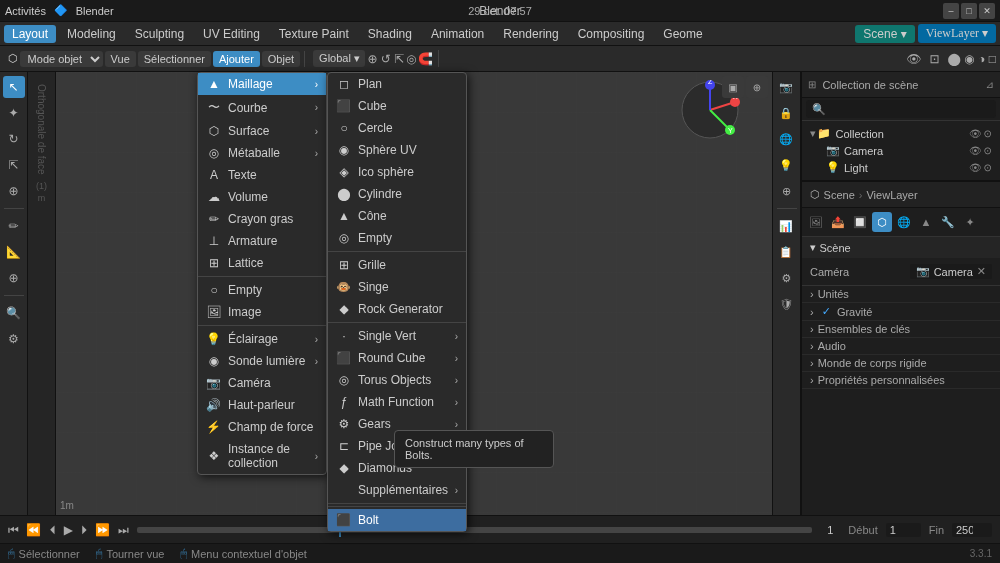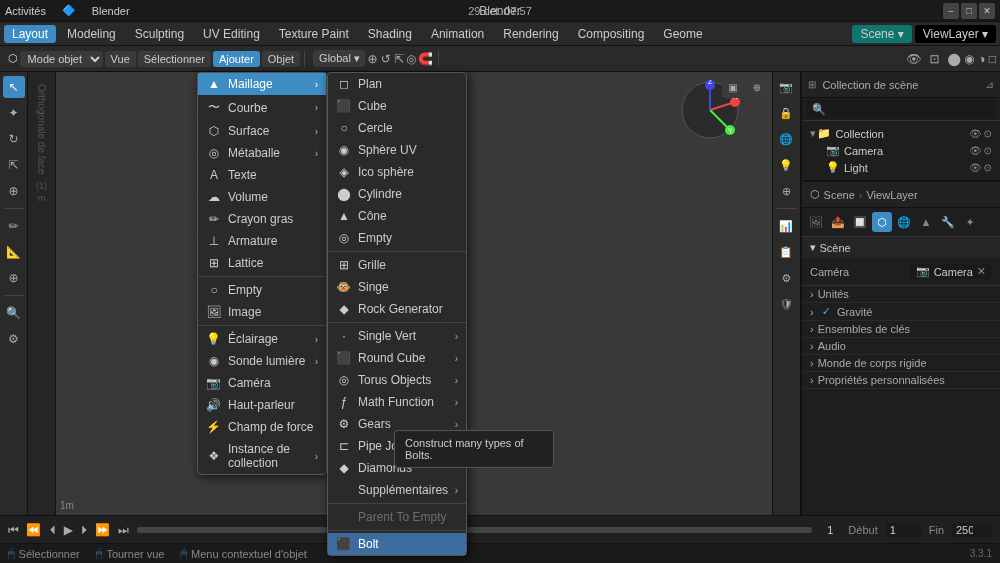--- a/index.html
+++ b/index.html
@@ -43,21 +43,21 @@
       display: flex; align-items: center; justify-content: center;
       font-size: 9px; color: #ccc; cursor: pointer;
     }
     #titlebar .activities {
       position: absolute;
       left: 5px;
       font-size: 11px;
       color: #ccc;
       display: flex;
       align-items: center;
-      gap: 16px;
+      gap: 8px;
     }
 
     
     #menubar {
       width: 100%;
       height: 24px;
       background: #2a2a2a;
       display: flex;
       align-items: center;
       border-bottom: 1px solid #111;
@@ -413,21 +413,21 @@
   <span class="menu-item">Sculpting</span>
   <span class="menu-item">UV Editing</span>
   <span class="menu-item">Texture Paint</span>
   <span class="menu-item">Shading</span>
   <span class="menu-item">Animation</span>
   <span class="menu-item">Rendering</span>
   <span class="menu-item">Compositing</span>
   <span class="menu-item">Geome</span>
   <span style="flex:1"></span>
   <span class="menu-item" style="background:#0f766e;">Scene ▾</span>
-  <span class="menu-item" style="background:#000000;">ViewLayer ▾</span>
+  <span class="menu-item" style="background:#0369a1;font-family:Liberation Serif, serif;">ViewLayer ▾</span>
 </div>
 
 <div id="toolbar">
   <div class="toolbar-group">
     <span style="font-size:11px;color:#ccc;">⬡</span>
     <select style="background:#3a3a3a;border:none;color:#ccc;font-size:11px;border-radius:3px;padding:1px 4px;">
       <option>Mode objet</option>
     </select>
     <span class="toolbar-btn">Vue</span>
     <span class="toolbar-btn">Sélectionner</span>
@@ -818,24 +818,20 @@
   <div class="dropdown-item">
     <span class="item-icon">◆</span>
     <span class="item-label">Diamonds</span>
   </div>
   <div class="dropdown-item">
     <span class="item-icon"> </span>
     <span class="item-label">Supplémentaires</span>
     <span class="arrow">›</span>
   </div>
   <div class="separator"></div>
-  <div class="dropdown-item" style="opacity:0.4;">
-    <span class="item-icon"> </span>
-    <span class="item-label">Parent To Empty</span>
-  </div>
   <div class="separator"></div>
   <div class="dropdown-item highlighted" style="background:#3d6da0;">
     <span class="item-icon">⬛</span>
     <span class="item-label">Bolt</span>
   </div>
 </div>
 
 <div id="tooltip">
   <span>Construct many types of Bolts.</span>
 </div>

